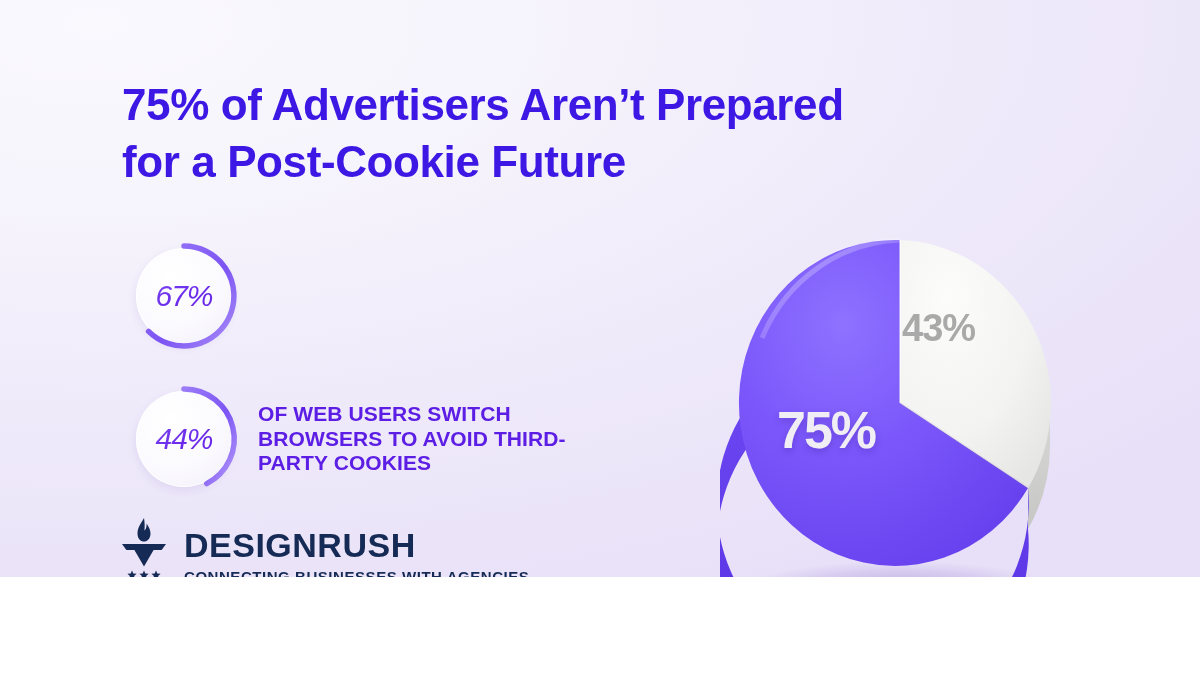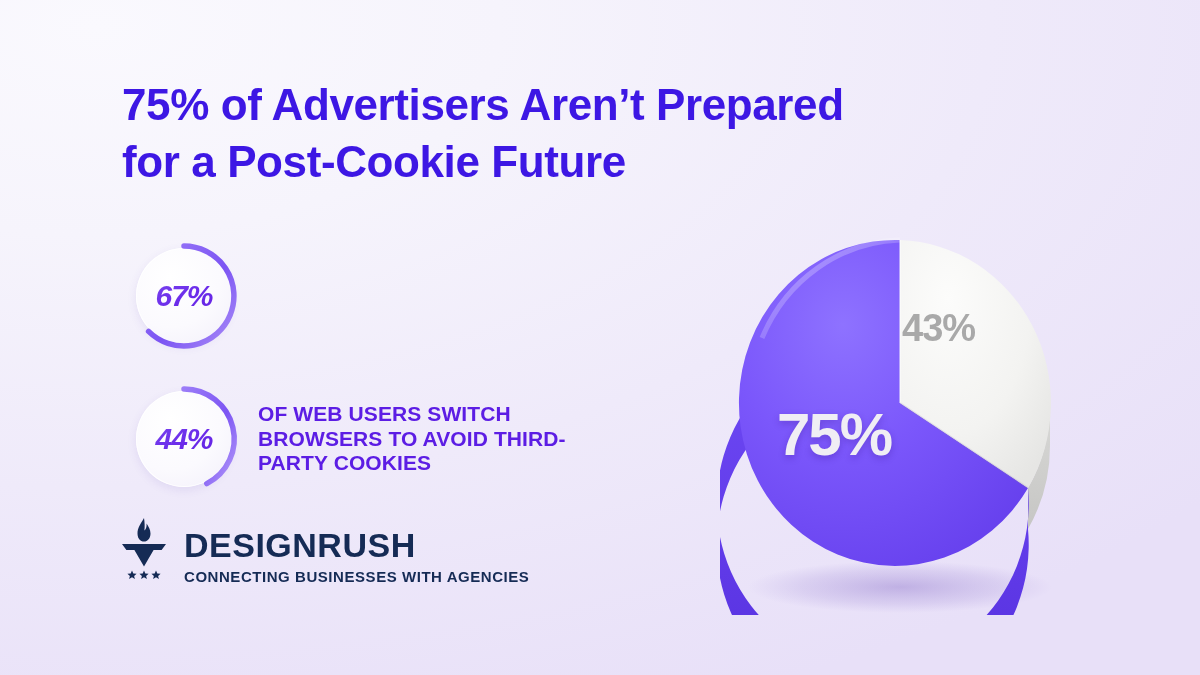--- a/index.html
+++ b/index.html
@@ -6,21 +6,21 @@
   * { margin:0; padding:0; box-sizing:border-box; }
 
   html, body {
     width:1200px; height:675px;
     overflow:hidden;
     font-family:"Liberation Sans", sans-serif;
   }
 
   #stage {
     position:relative;
-    width:1200px; height:675px;
+    width:1200px; height:577px;
     background:
       radial-gradient(120% 110% at 8% 4%, #FAF9FE 0%, #F6F4FC 28%, #EFEAFA 62%, #E8E0F8 100%);
     overflow:hidden;
   }
 
   
   #title {
     position:absolute;
     left:122px; top:76px;
     width:940px;
@@ -56,21 +56,21 @@
     box-shadow:0 3px 10px rgba(90,60,180,0.10),
                inset 0 0 0 1px rgba(255,255,255,0.85);
   }
   .stat-dial svg { position:absolute; left:0; top:0; }
   .stat-dial .value {
     position:absolute;
     left:0; top:0;
     width:112px; height:112px;
     display:flex; align-items:center; justify-content:center;
     font-size:30px;
-    font-weight:bold;
+    font-weight:normal;
     font-style:italic;
     letter-spacing:-1px;
     background:linear-gradient(150deg, #8E6BF6 0%, #6B2BEA 52%, #5A17D8 100%);
     -webkit-background-clip:text;
     background-clip:text;
     color:transparent;
   }
 
   .stat-label {
     color:#5C1DE4;
@@ -116,21 +116,21 @@
     width:380px; height:400px;
   }
   #pie-wrap svg { display:block; }
   .pie-pct {
     position:absolute;
     font-weight:bold;
     pointer-events:none;
   }
   #pie-label-75 {
     left:57px; top:185px;
-    font-size:60px;
+    font-size:52px;
     color:#F0EEF4;
     letter-spacing:-2px;
     text-shadow:0 3px 7px rgba(60,20,150,0.30);
   }
   #pie-label-25 {
     left:182px; top:92px;
     font-size:38px;
     color:#A9A9A9;
     letter-spacing:-1px;
   }

